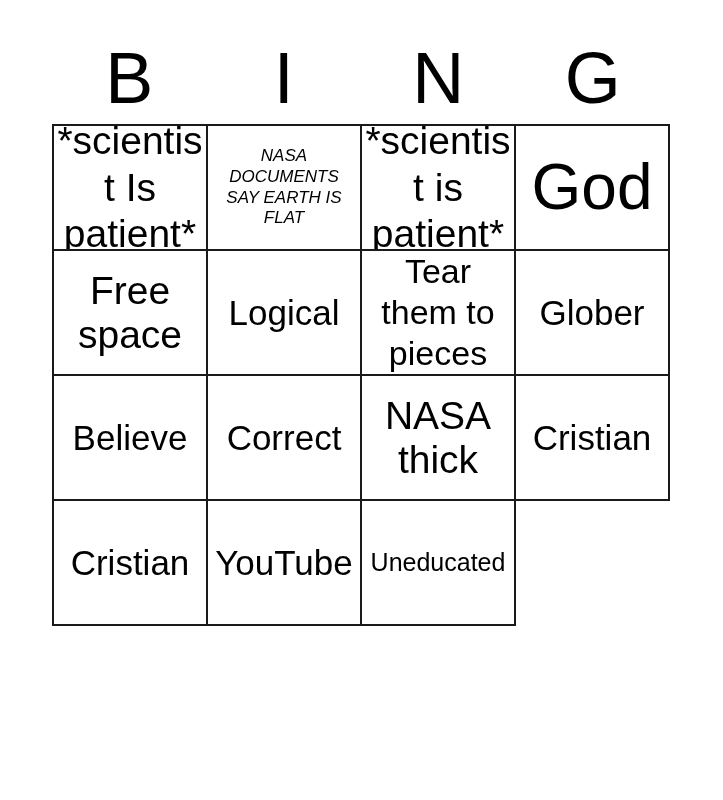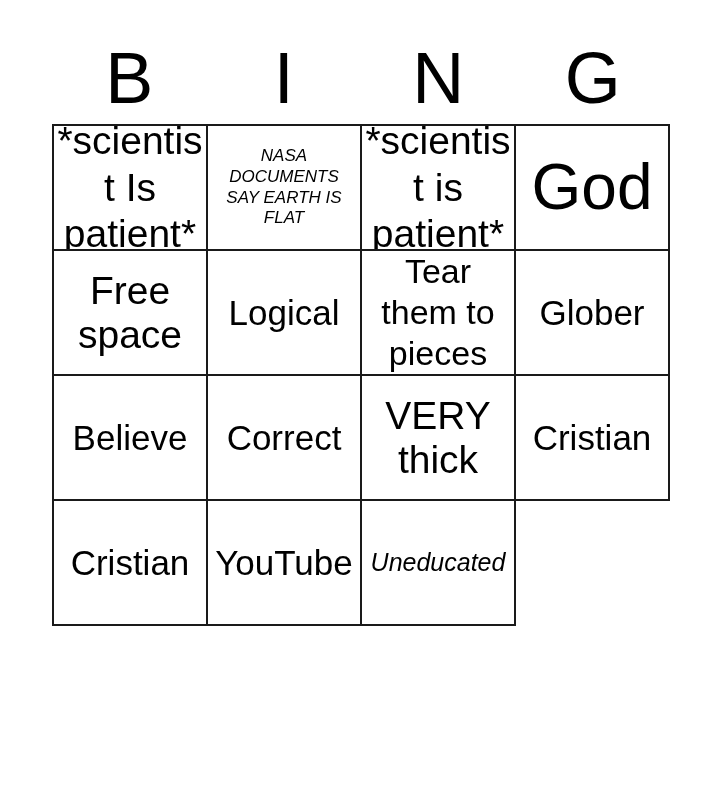--- a/index.html
+++ b/index.html
@@ -71,21 +71,21 @@
     display: block;
     width: 100%;
     text-align: center;
     line-height: 1.17;
     color: #000000;
     word-wrap: break-word;
   }
 
   
   .fs-xs  { font-size: 17px;  line-height: 1.22; font-style: italic; }
-  .fs-sm  { font-size: 25px;  line-height: 1.22; font-style: italic; }
+  .fs-sm  { font-size: 25px;  line-height: 1.22; }
   .fs-md  { font-size: 34px;  line-height: 1.20; }
   .fs-lg  { font-size: 39px;  line-height: 1.18; }
   .fs-xl  { font-size: 35px;  line-height: 1.14; }
   .fs-2xl { font-size: 39px;  line-height: 1.12; text-align: center; }
   .fs-3xl { font-size: 64px;  line-height: 1.10; }
 </style>
 </head>
 <body>
 
 <div id="card">
@@ -133,21 +133,21 @@
       <span class="cell-text fs-xl">Glober</span>
     </div>
 
     <div class="cell">
       <span class="cell-text fs-xl">Believe</span>
     </div>
     <div class="cell">
       <span class="cell-text fs-xl">Correct</span>
     </div>
     <div class="cell">
-      <span class="cell-text fs-2xl">VERY thick</span>
+      <span class="cell-text fs-2xl">NASA thick</span>
     </div>
     <div class="cell">
       <span class="cell-text fs-xl">Cristian</span>
     </div>
 
     <div class="cell">
       <span class="cell-text fs-xl">Cristian</span>
     </div>
     <div class="cell">
       <span class="cell-text fs-xl">YouTube</span>

